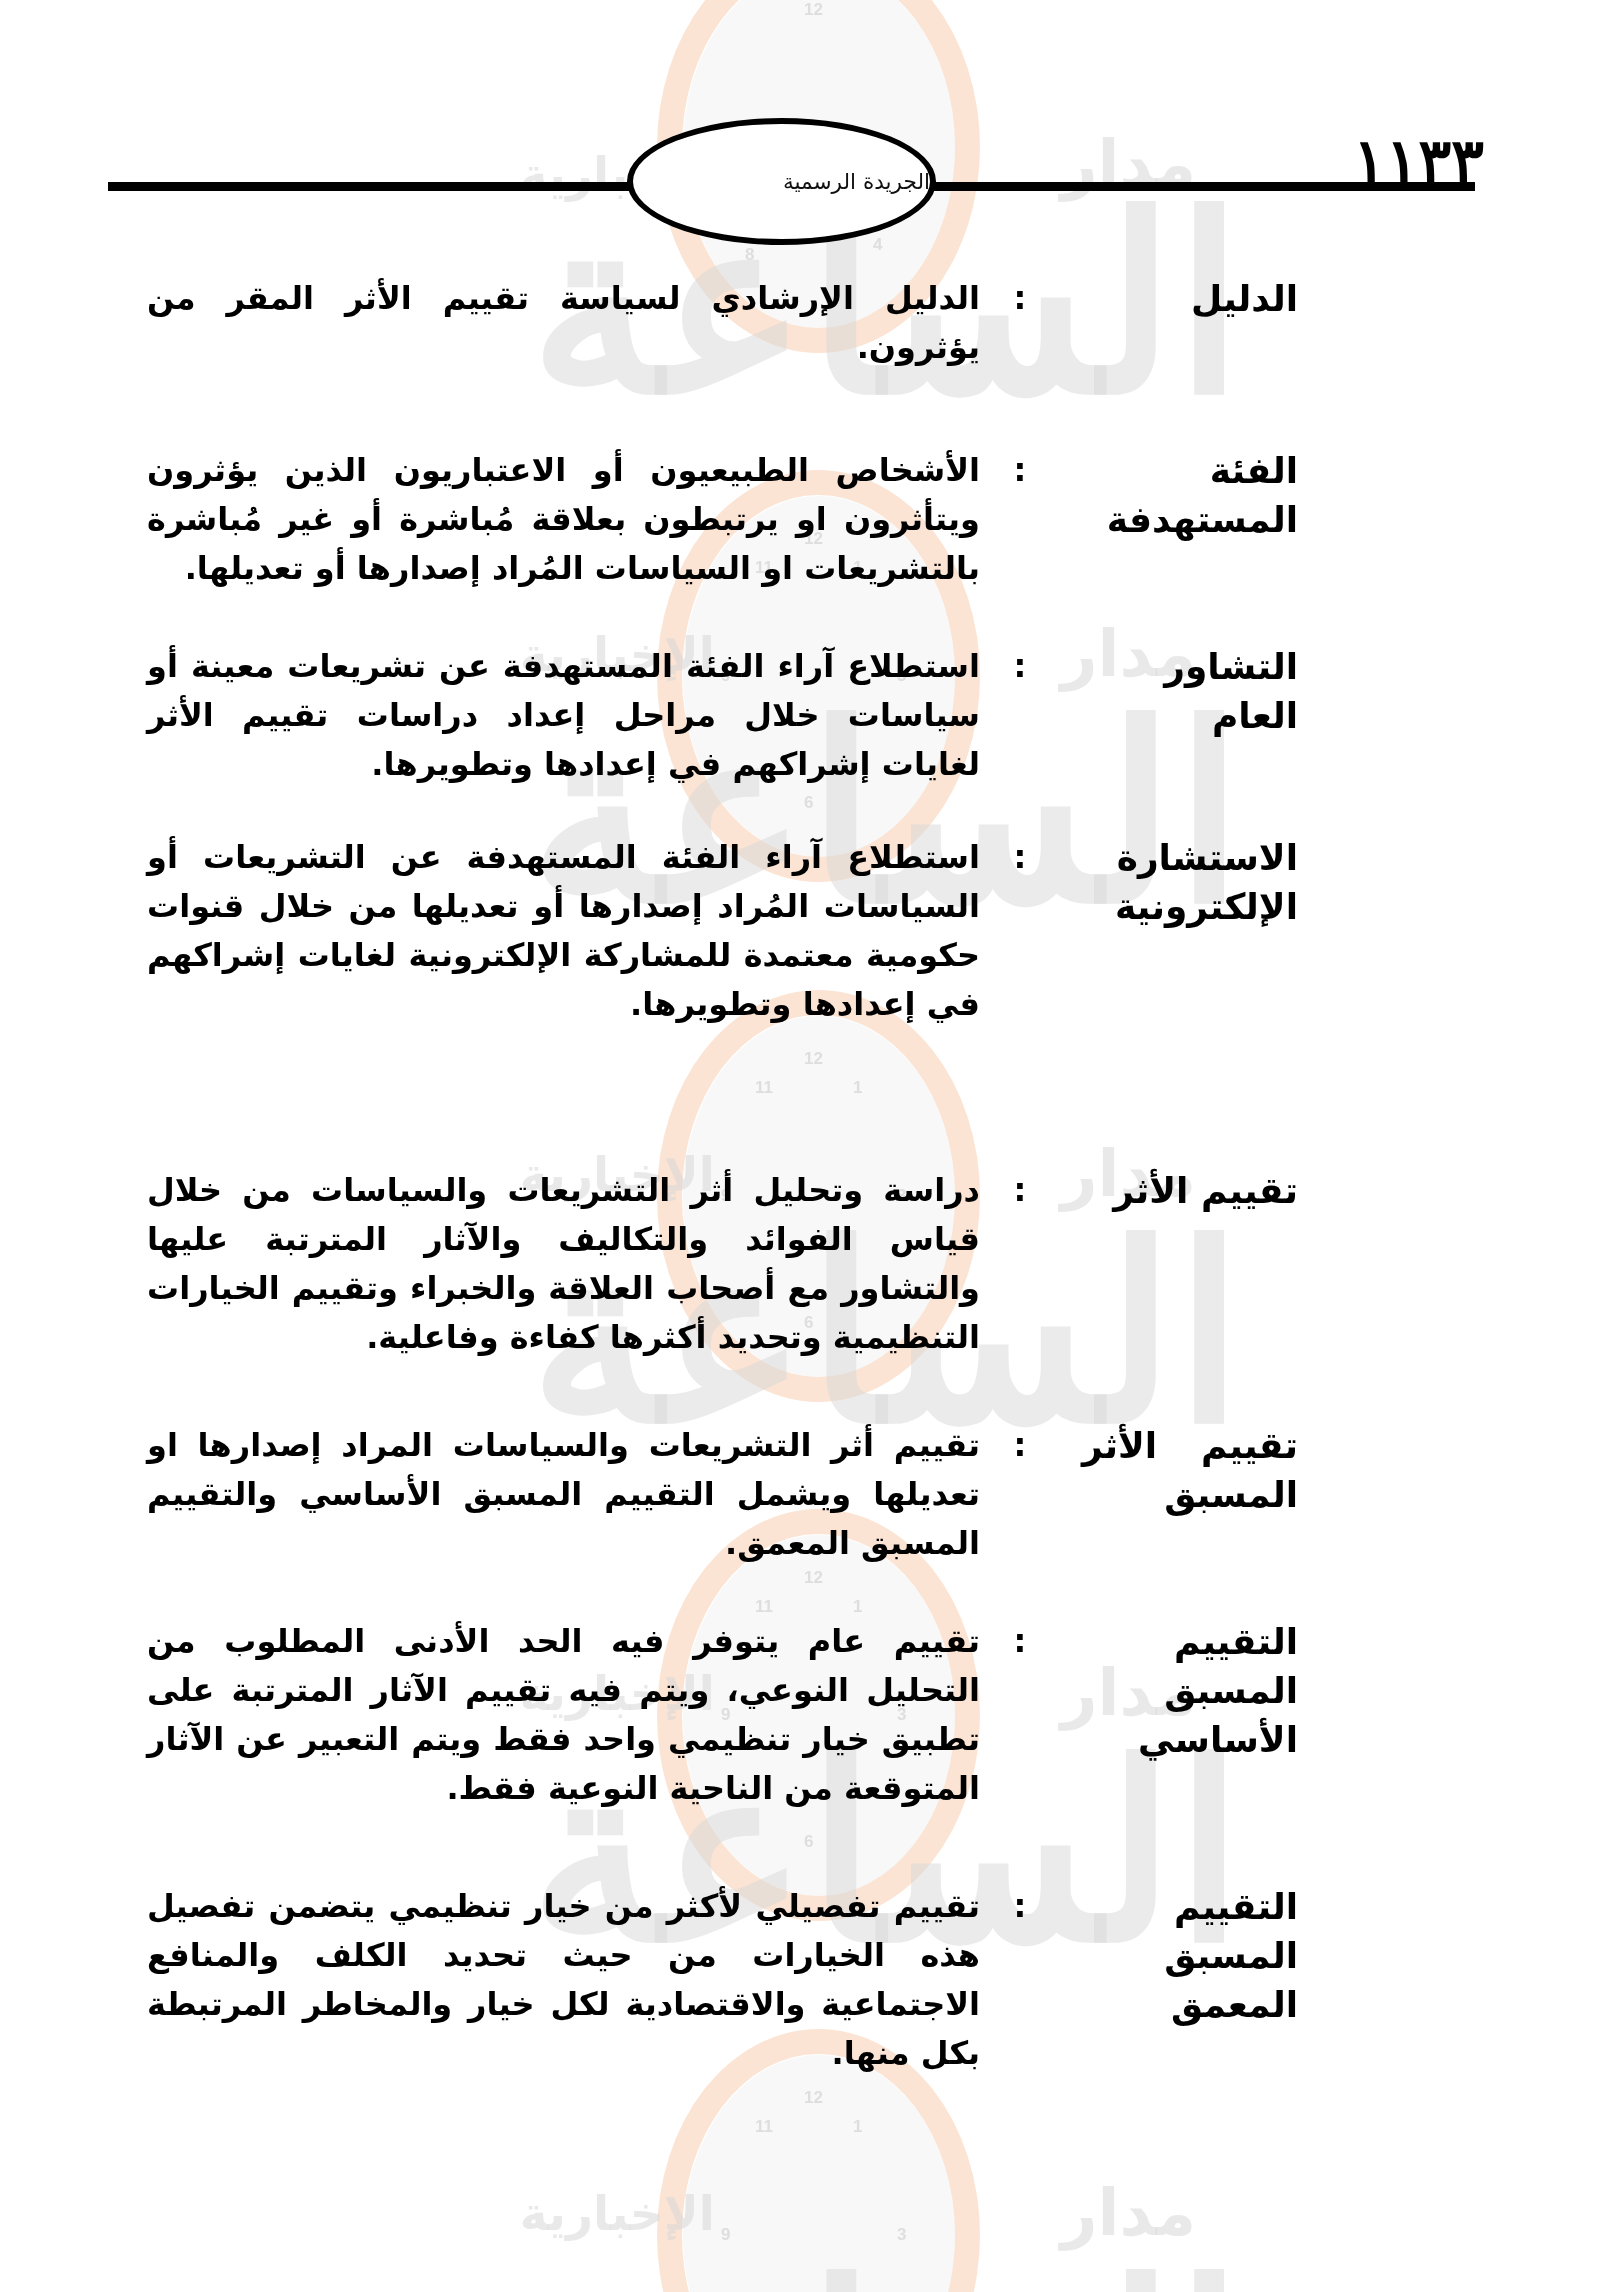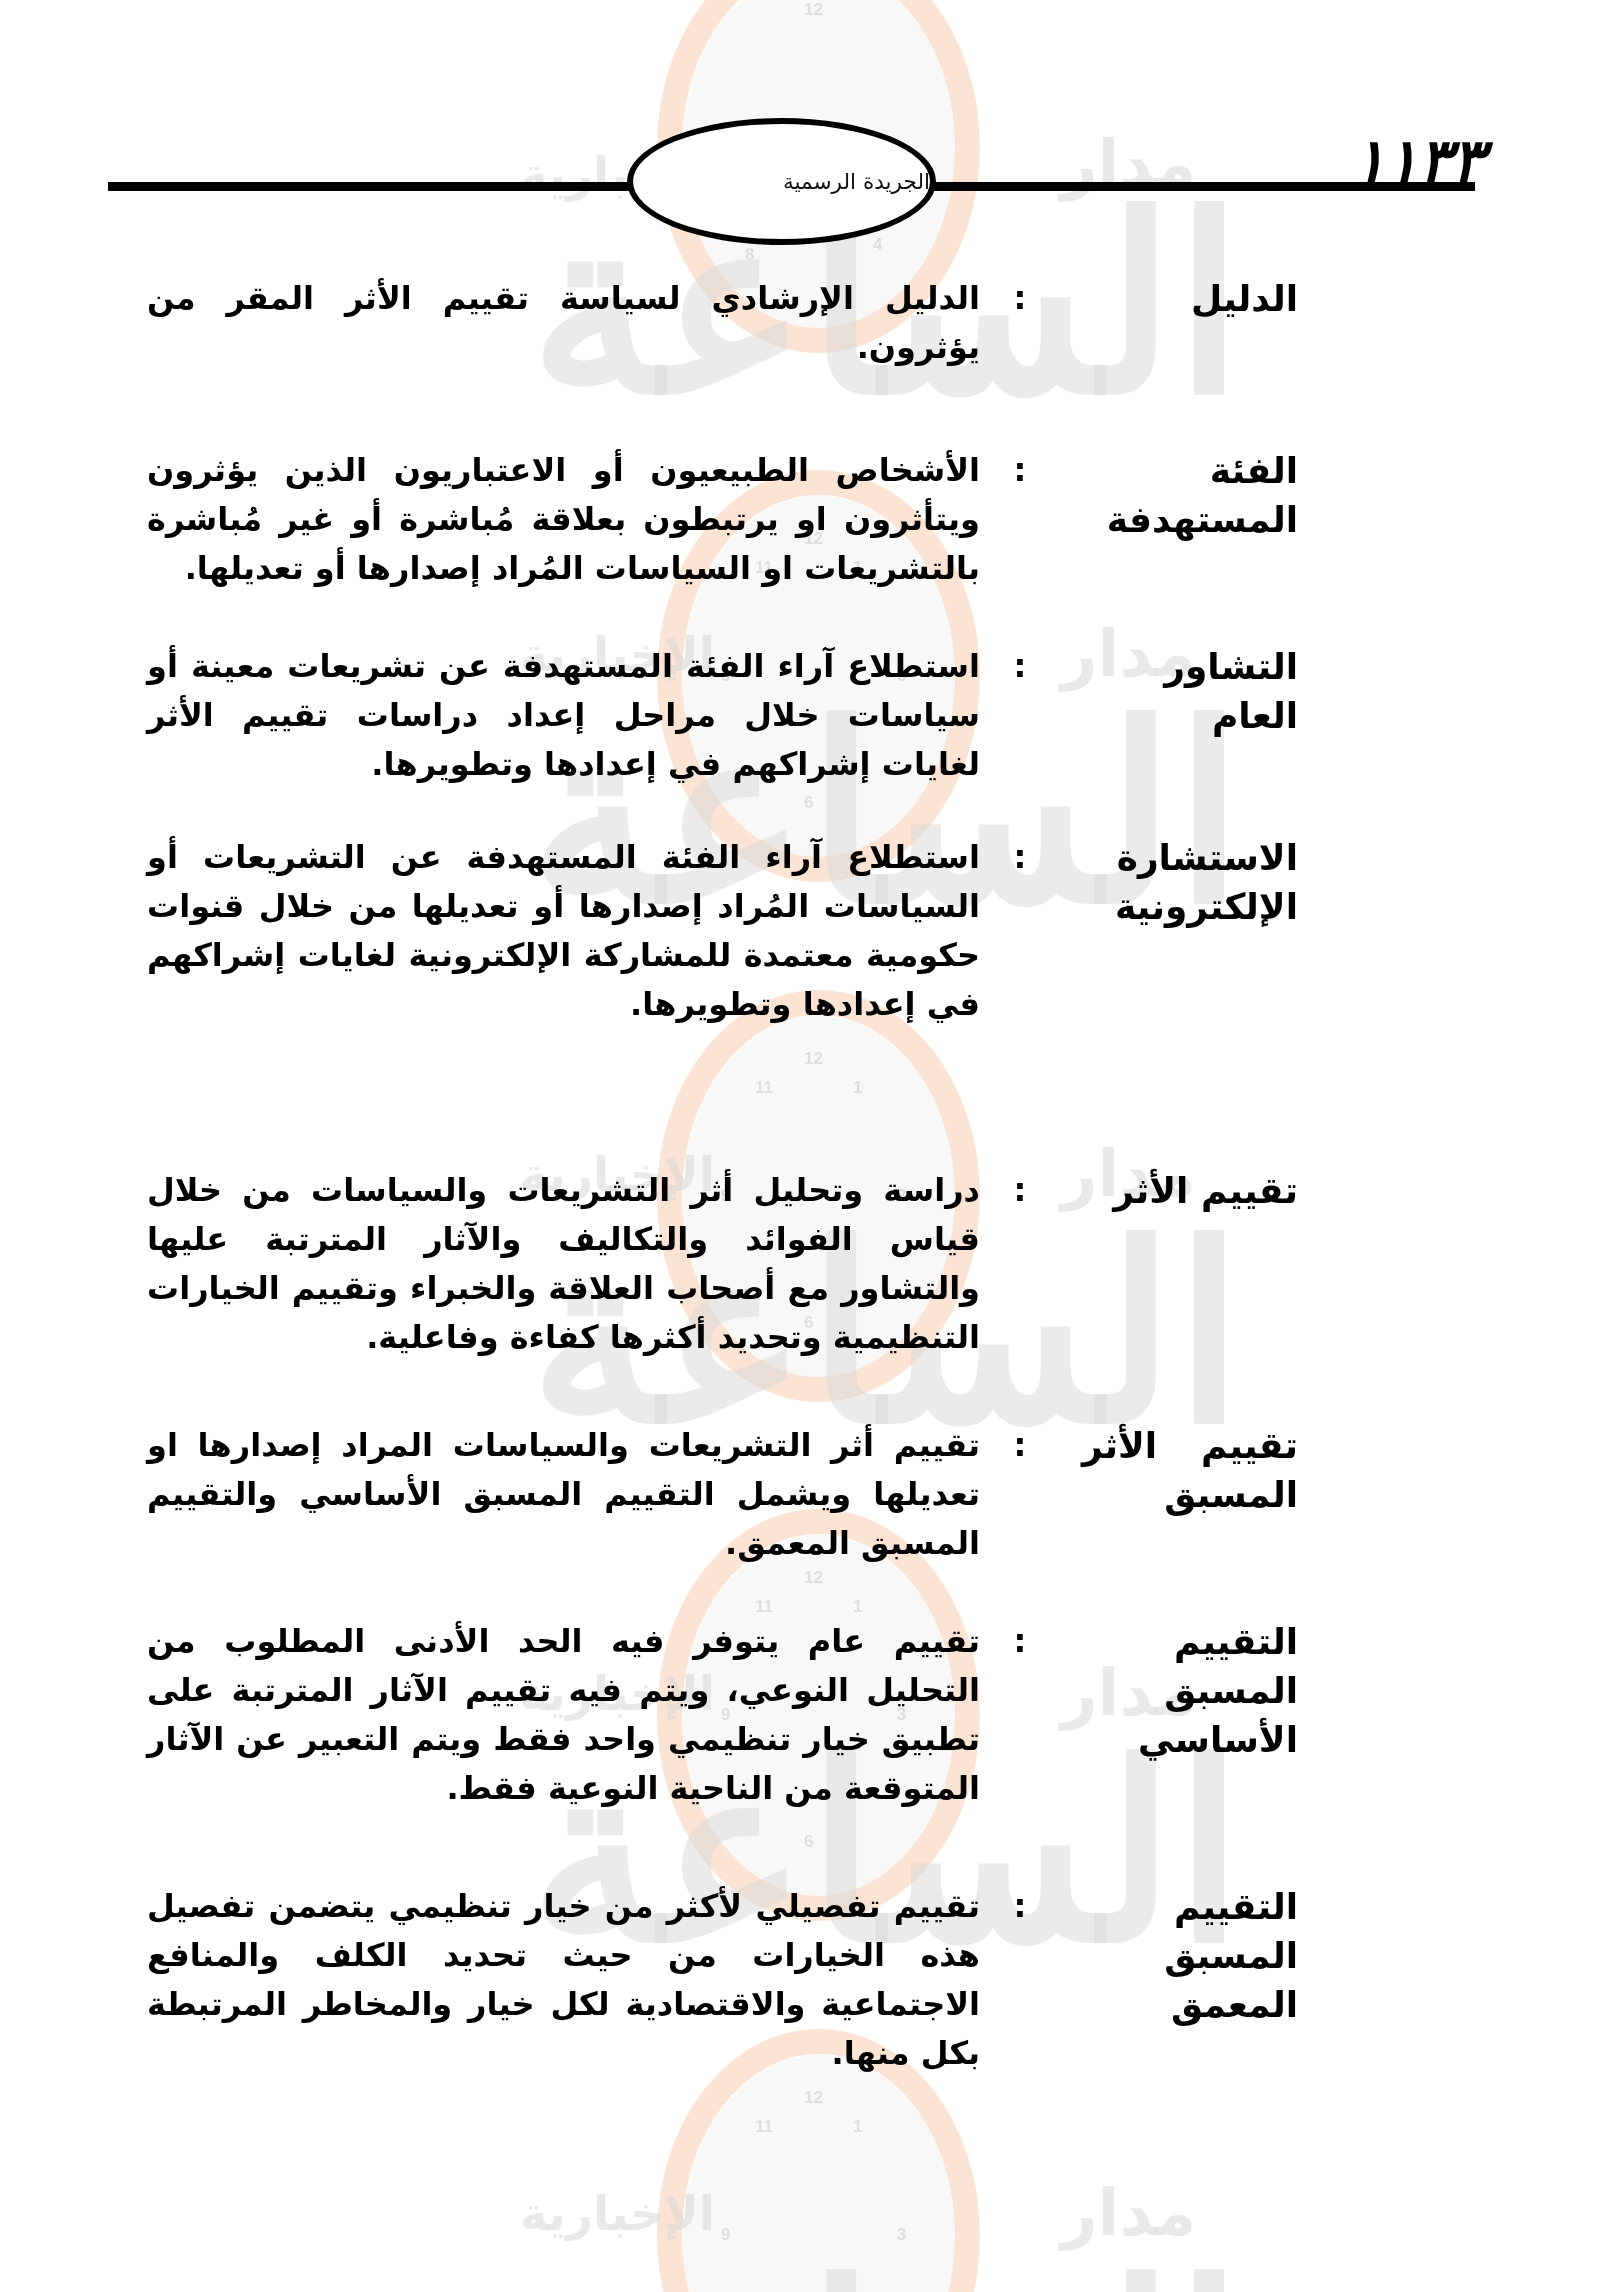--- a/index.html
+++ b/index.html
@@ -11,21 +11,21 @@
   .wm-face { position:absolute; left:173px; top:25.5px; width:272px; height:361px; border-radius:50%; background:rgba(235,235,235,0.35); }
   .wm-num { position:absolute; color:rgba(200,200,200,0.55); font-size:17px; font-weight:bold; font-family:"Liberation Sans", sans-serif; }
   .wm-brand1 { position:absolute; right:0; top:98px; color:rgba(215,215,215,0.55); font-size:64px; font-weight:bold; direction:rtl; font-family:"DejaVu Sans", sans-serif; }
   .wm-brand2 { position:absolute; left:9.8px; top:98px; color:rgba(215,215,215,0.55); font-size:47px; font-weight:bold; direction:rtl; font-family:"DejaVu Sans", sans-serif; }
   .wm-brand3 { position:absolute; left:19.6px; top:167px; color:rgba(215,215,215,0.5); font-size:245px; font-weight:bold; direction:rtl; line-height:1; font-family:Liberation Serif, serif; }
 
   
   .hline { position:absolute; left:108px; top:182px; width:1367px; height:8.8px; background:#000; }
   .oval { position:absolute; left:627px; top:118px; width:309px; height:127px; border:6.9px solid #000; border-radius:50%; background:transparent; box-sizing:border-box; display:flex; align-items:center; justify-content:center; }
   .oval span { font-size:21.6px; color:#111; direction:rtl; position:relative; }
-  .pageno { position:absolute; left:1353px; top:125px; font-size:61px; font-weight:bold; color:#000; letter-spacing:3.9px; font-family:"DejaVu Serif", serif;font-style:italic; }
+  .pageno { position:absolute; left:1353px; top:125px; font-size:61px; font-weight:bold; color:#000; letter-spacing:3.9px; font-family:"DejaVu Serif", serif; }
 
   
   .entry { position:absolute; left:0; width:1621px; }
   .term { position:absolute; right:323px; width:216px; direction:rtl; text-align:justify; text-align-last:justify; font-size:36px; font-weight:bold; line-height:49px; color:#000; }
   .term.short { text-align-last:right; }
   .colon { position:absolute; left:1010px; width:19.6px; text-align:center; font-size:32px; font-weight:bold; line-height:49px; color:#000; }
   .def { position:absolute; left:147px; width:833px; direction:rtl; text-align:justify; font-size:32px; font-weight:bold; line-height:49px; color:#000; }
 </style>
 </head>
 <body>

